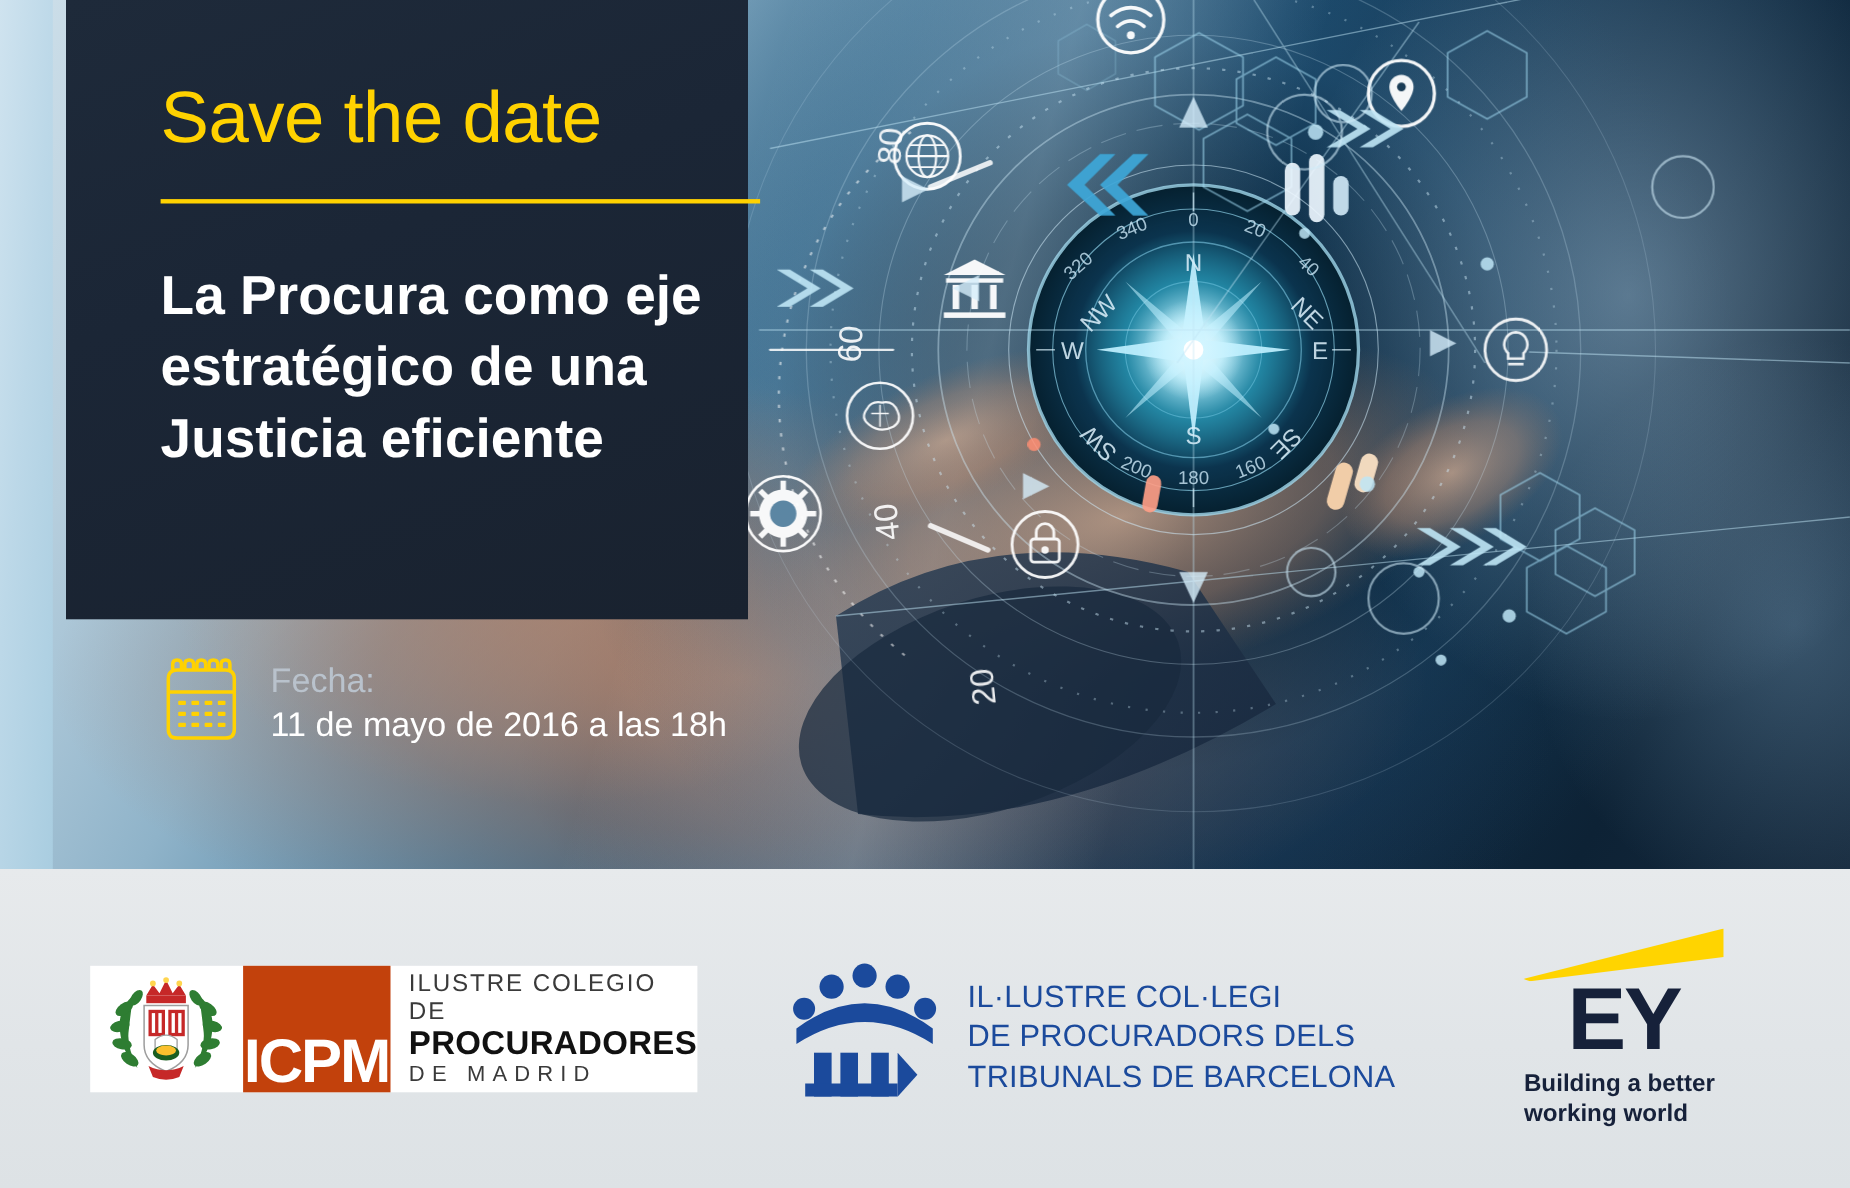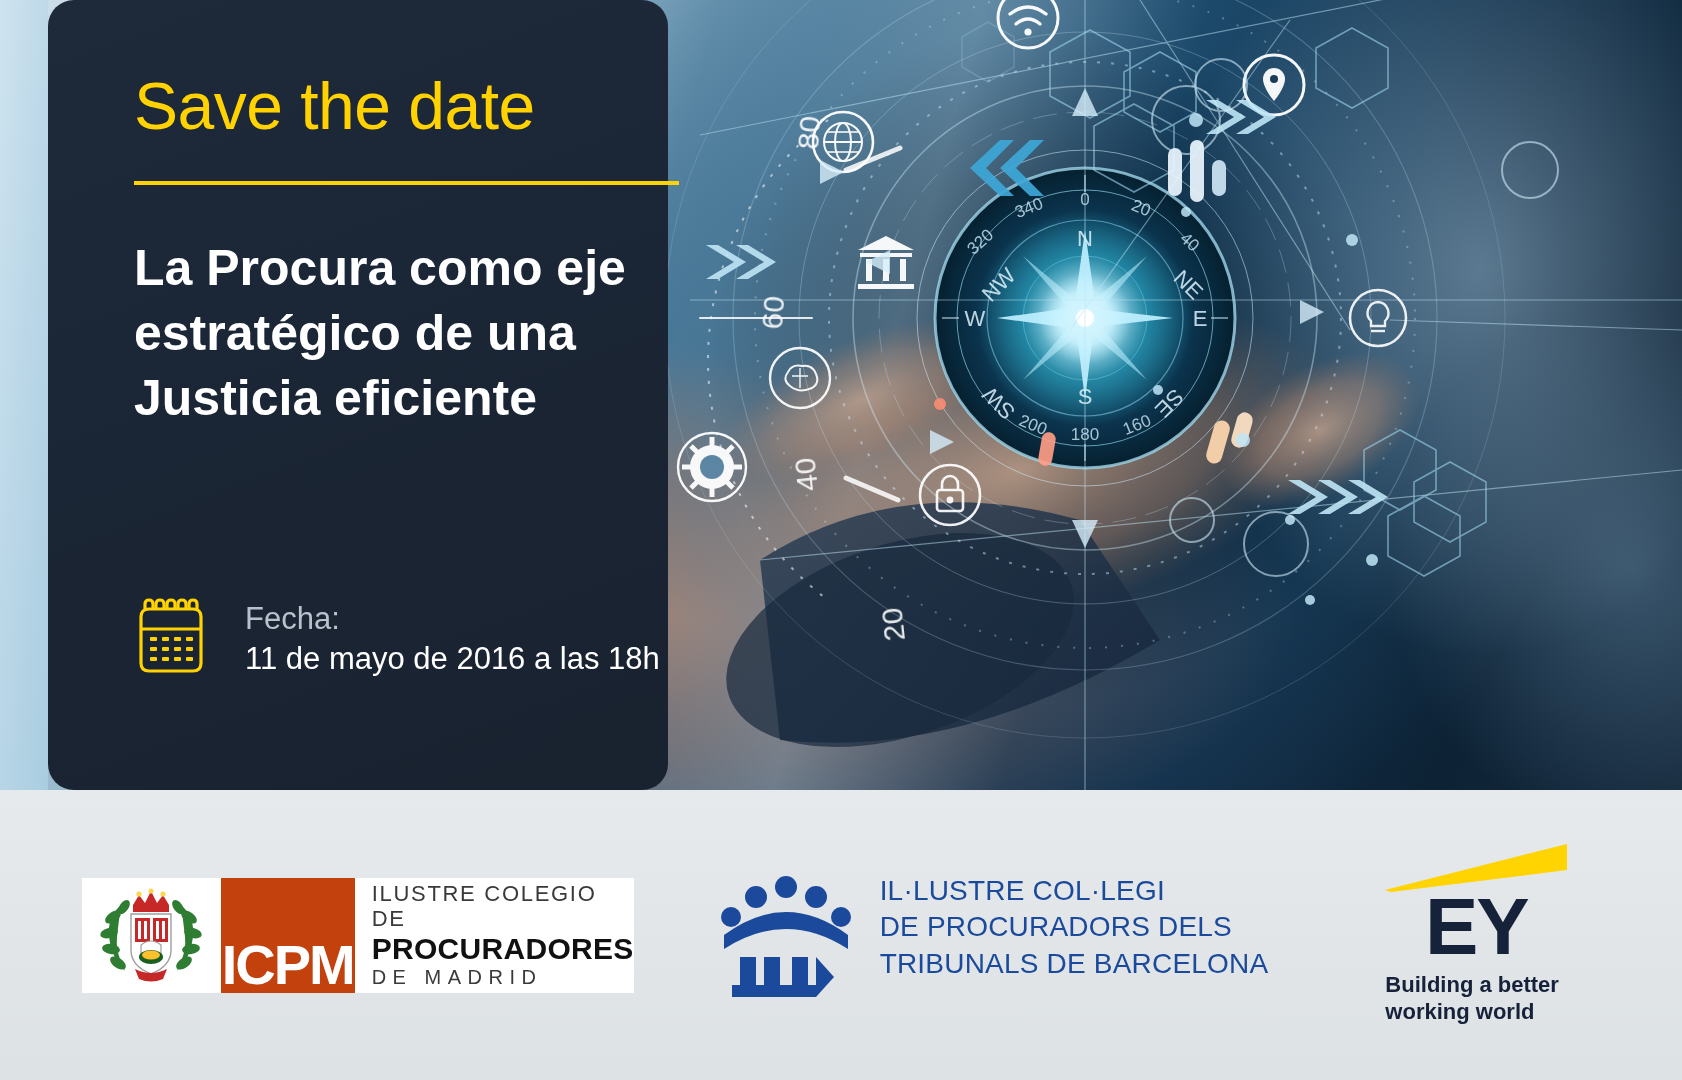--- a/index.html
+++ b/index.html
@@ -23,32 +23,32 @@
   }
   .photo-sheen { position:absolute; inset:0;
     background:
       linear-gradient(105deg, rgba(255,255,255,0) 38%, rgba(214,236,248,.30) 52%, rgba(255,255,255,0) 64%),
       radial-gradient(ellipse 26% 70% at 88% 34%, rgba(180,210,232,.45) 0%, rgba(180,210,232,0) 70%),
       radial-gradient(ellipse 20% 46% at 97% 72%, rgba(120,160,190,.40) 0%, rgba(120,160,190,0) 72%);
   }
   .photo svg, .hud { position:absolute; inset:0; }
 
   
-  .panel { position:absolute; left:48px; top:0; width:620px; height:790px;
-           background:linear-gradient(160deg,#1e2a3a 0%,#1b2636 40%,#19222f 100%);border-radius:26px; }
+  .panel { position:absolute; left:60px; top:0; width:620px; height:563px;
+           background:linear-gradient(160deg,#1e2a3a 0%,#1b2636 40%,#19222f 100%); }
   .panel-edge { position:absolute; left:0; top:0; width:48px; height:790px;
            background:linear-gradient(95deg,#cfe3ef 0%,#bcd8e8 45%,#a9cde0 100%); }
 
   .kicker { position:absolute; left:86px; top:72px; font-size:66px; font-weight:400;
             color:#ffd200; letter-spacing:-.5px; line-height:1.05; }
   .rule   { position:absolute; left:86px; top:181px; width:545px; height:4px; background:#ffd200; }
   .headline { position:absolute; left:86px; top:236px; width:545px;
               font-size:50px; line-height:1.30; font-weight:700; color:#ffffff; }
 
-  .datewrap { position:absolute; left:86px; top:595px; display:flex; align-items:flex-start; gap:37px; }
+  .datewrap { position:absolute; left:86px; top:595px; display:flex; align-items:flex-start; gap:26px; }
   .cal-icon { width:74px; height:78px; flex:0 0 auto; }
   .date-text { padding-top:4px; }
   .date-label { font-size:31px; color:#b9c2cc; line-height:1.28; font-weight:400; }
   .date-value { font-size:31px; color:#ffffff; line-height:1.28; font-weight:400; white-space:nowrap; }
 
   
   .footer { position:absolute; left:0; top:790px; width:1682px; height:290px;
             background:linear-gradient(180deg,#e7eaec 0%,#e1e5e8 55%,#dde2e5 100%); }
   .logos { position:absolute; left:0; top:0; width:1682px; height:290px;
            display:flex; align-items:center; justify-content:center; gap:84px; }
@@ -59,21 +59,21 @@
   .icpm-mark { width:135px; background:#c2410c; position:relative; }
   .icpm-mark .icpm-txt { position:absolute; left:0; right:0; bottom:-4px; text-align:center;
       font-size:56px; font-weight:700; color:#ffffff; letter-spacing:-2px; font-family:"Liberation Sans",sans-serif; }
   .icpm-text { flex:1; display:flex; flex-direction:column; justify-content:center;
                padding-left:17px; color:#231f20; }
   .icpm-l1 { font-size:22px; letter-spacing:1.7px; color:#3a3a3a; line-height:1.16; }
   .icpm-l2 { font-size:30px; font-weight:700; letter-spacing:.3px; line-height:1.12; color:#111; }
   .icpm-l3 { font-size:20px; letter-spacing:6.5px; color:#3a3a3a; line-height:1.2; }
 
   
-  .bcn { display:flex; align-items:flex-start; gap:26px; }
+  .bcn { display:flex; align-items:flex-end; gap:26px; }
   .bcn-mark { width:136px; height:124px; }
   .bcn-text { color:#1b4a9c; }
   .bcn-text div { font-size:28px; line-height:1.30; letter-spacing:.2px; font-weight:400; }
 
   
   .ey { display:flex; flex-direction:column; align-items:center; width:248px; }
   .ey-beam { width:182px; height:48px; }
   .ey-word { font-size:80px; font-weight:700; color:#16213a; line-height:.92;
              letter-spacing:-2px; margin-top:-2px; }
   .ey-tag { font-size:22px; font-weight:700; color:#16213a; line-height:1.22;

